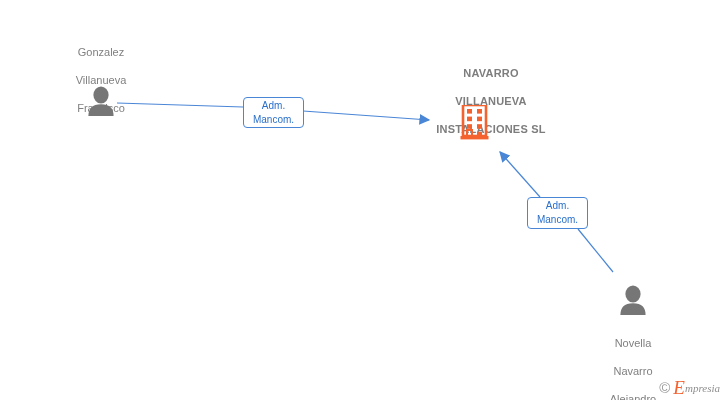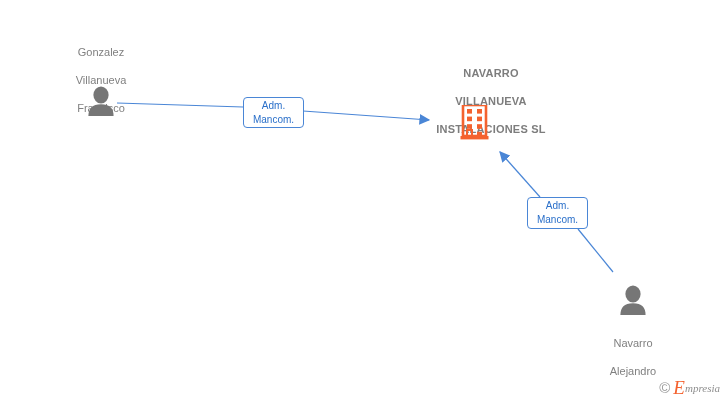--- a/index.html
+++ b/index.html
@@ -158,20 +158,21 @@
     <span>Mancom.</span>
   </div>
 
   <div class="person-icon" style="left:617px; top:285px; width:32px; height:30px;">
     <svg width="32" height="30" viewBox="0 0 32 30">
       <ellipse cx="16" cy="9" rx="7.6" ry="8.6" fill="#767676"></ellipse>
       <path d="M16 18.2 C7.2 18.2 3.4 22.6 3.4 30 L28.6 30 C28.6 22.6 24.8 18.2 16 18.2 Z" fill="#767676"></path>
     </svg>
   </div>
   <div class="node-label" style="left:573px; top:322px; width:120px;">
+    <div>Novella</div>
     <div>Navarro</div>
     <div>Alejandro</div>
   </div>
 
   <div class="watermark">
     <span class="wm-c">©</span>
     <span class="wm-e">E</span>
     <span class="wm-rest">mpresia</span>
   </div>
 

